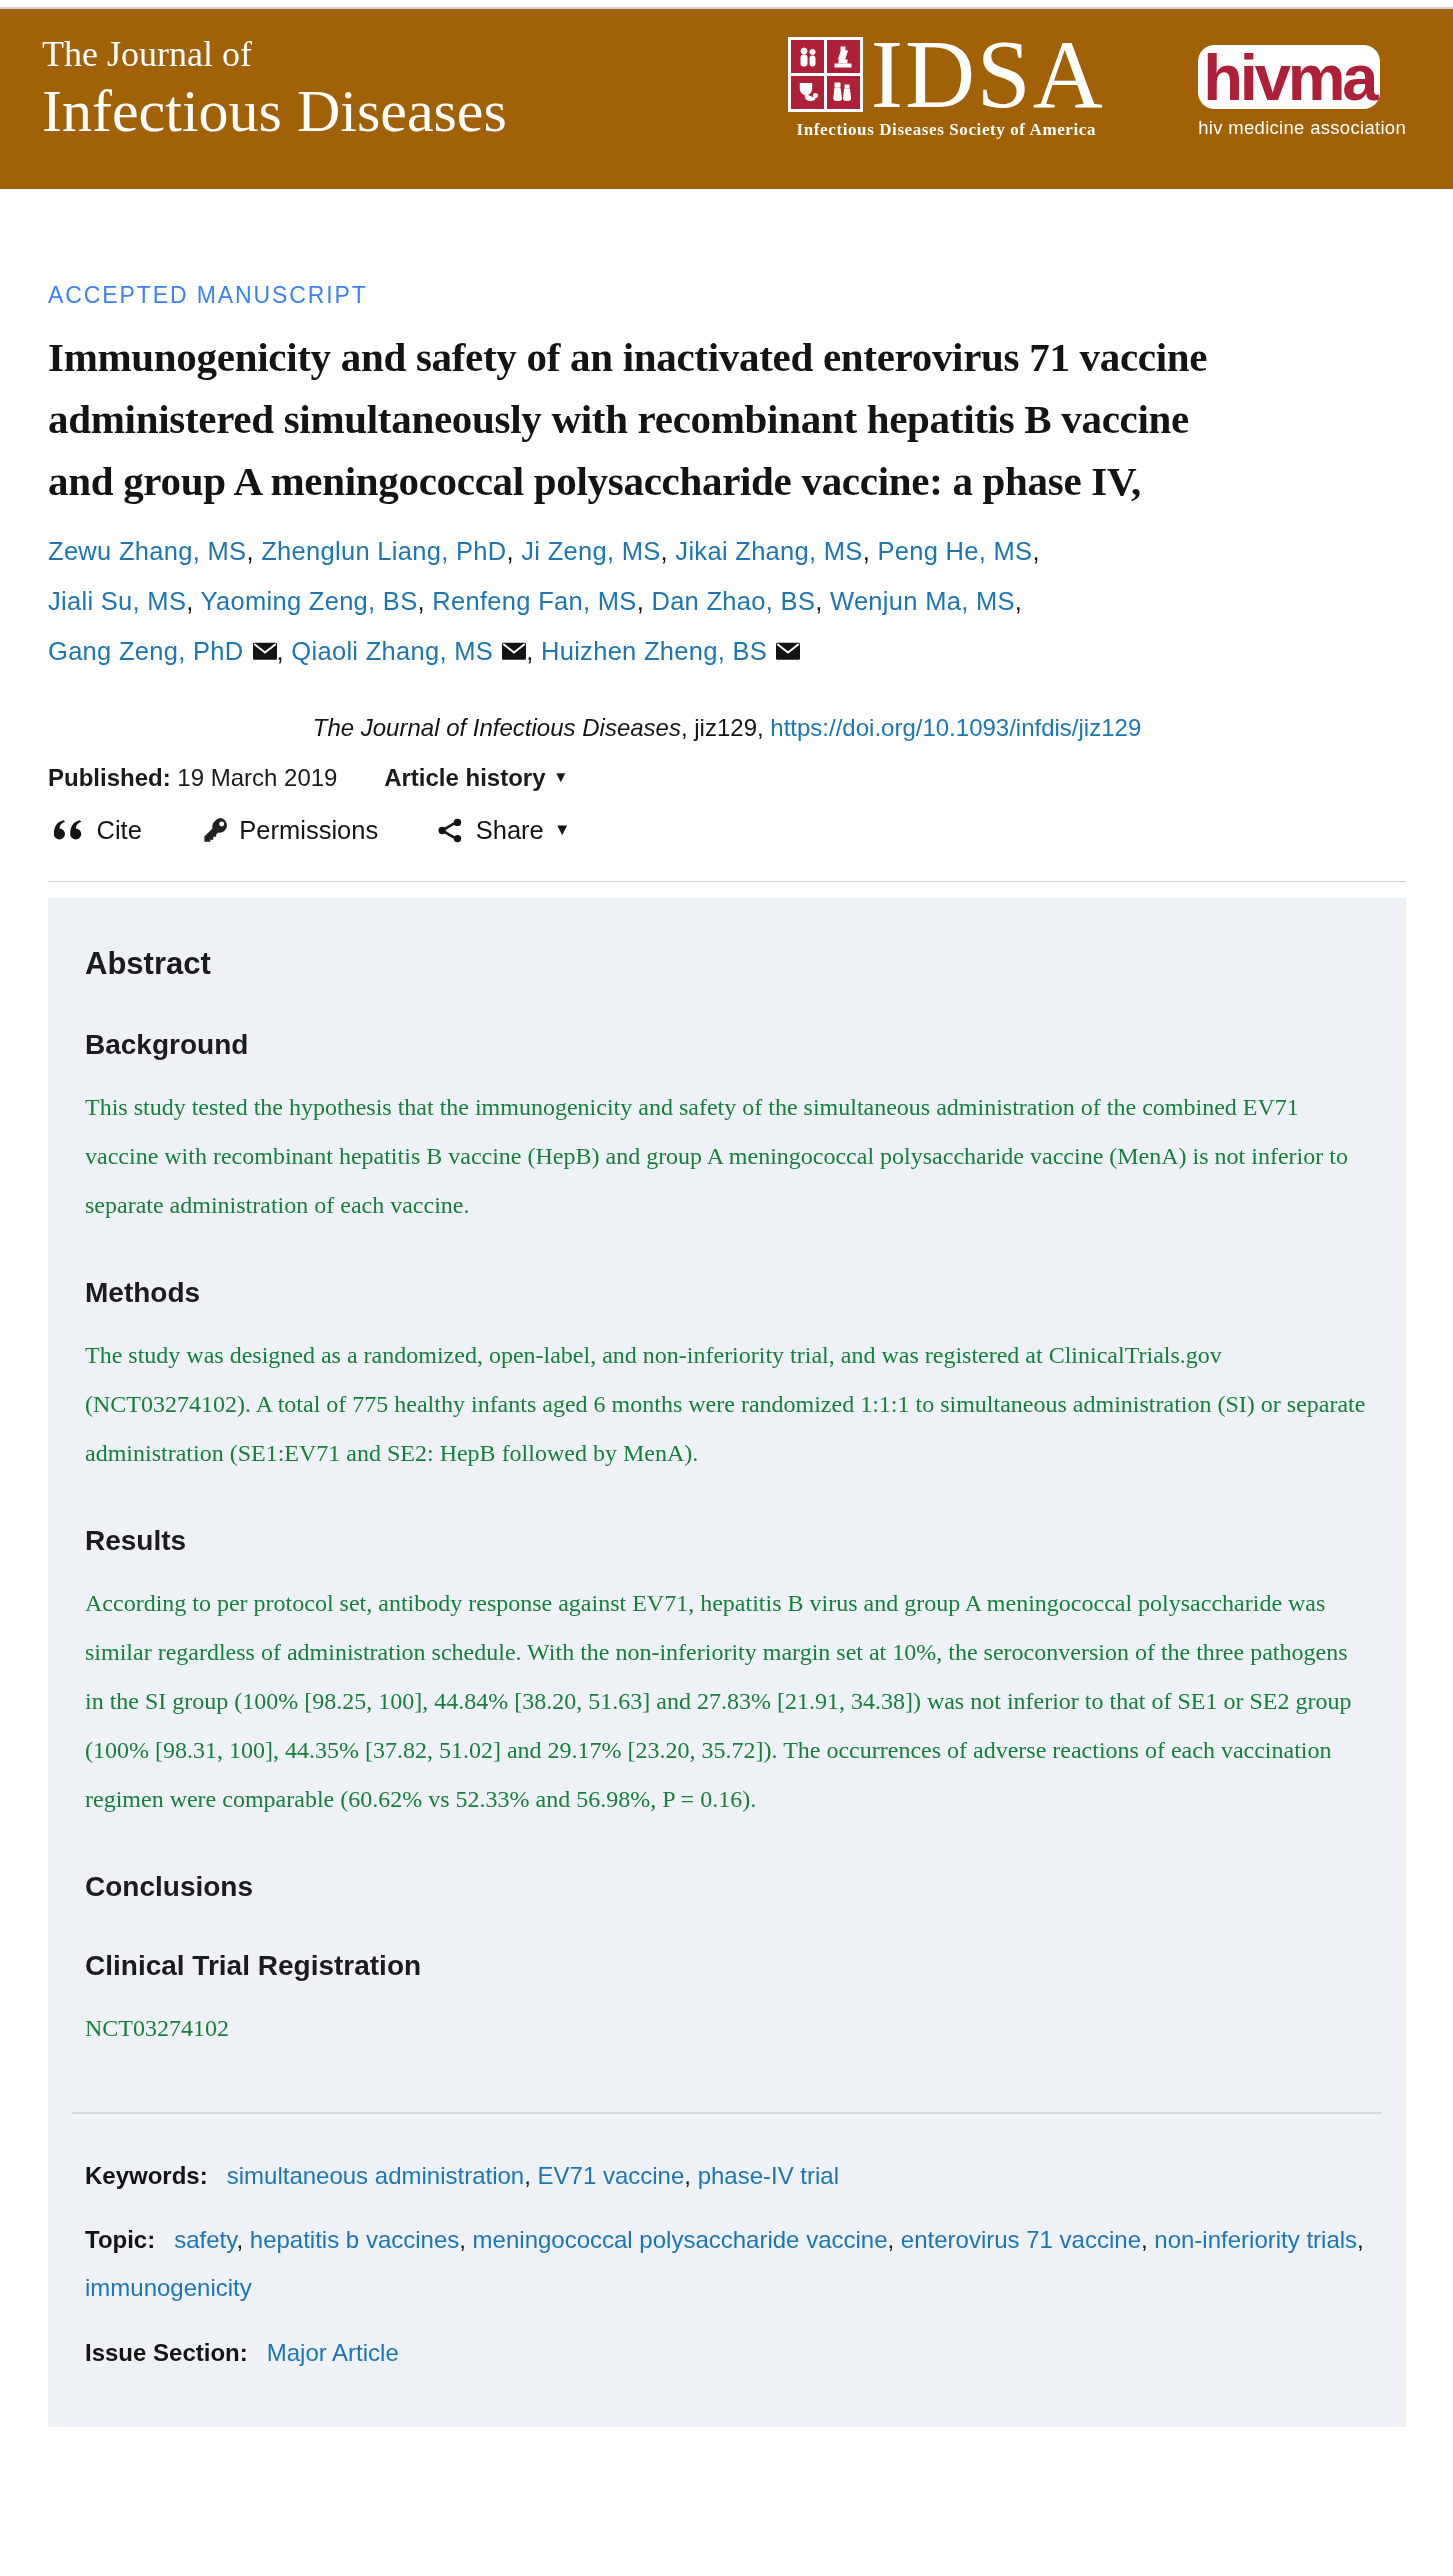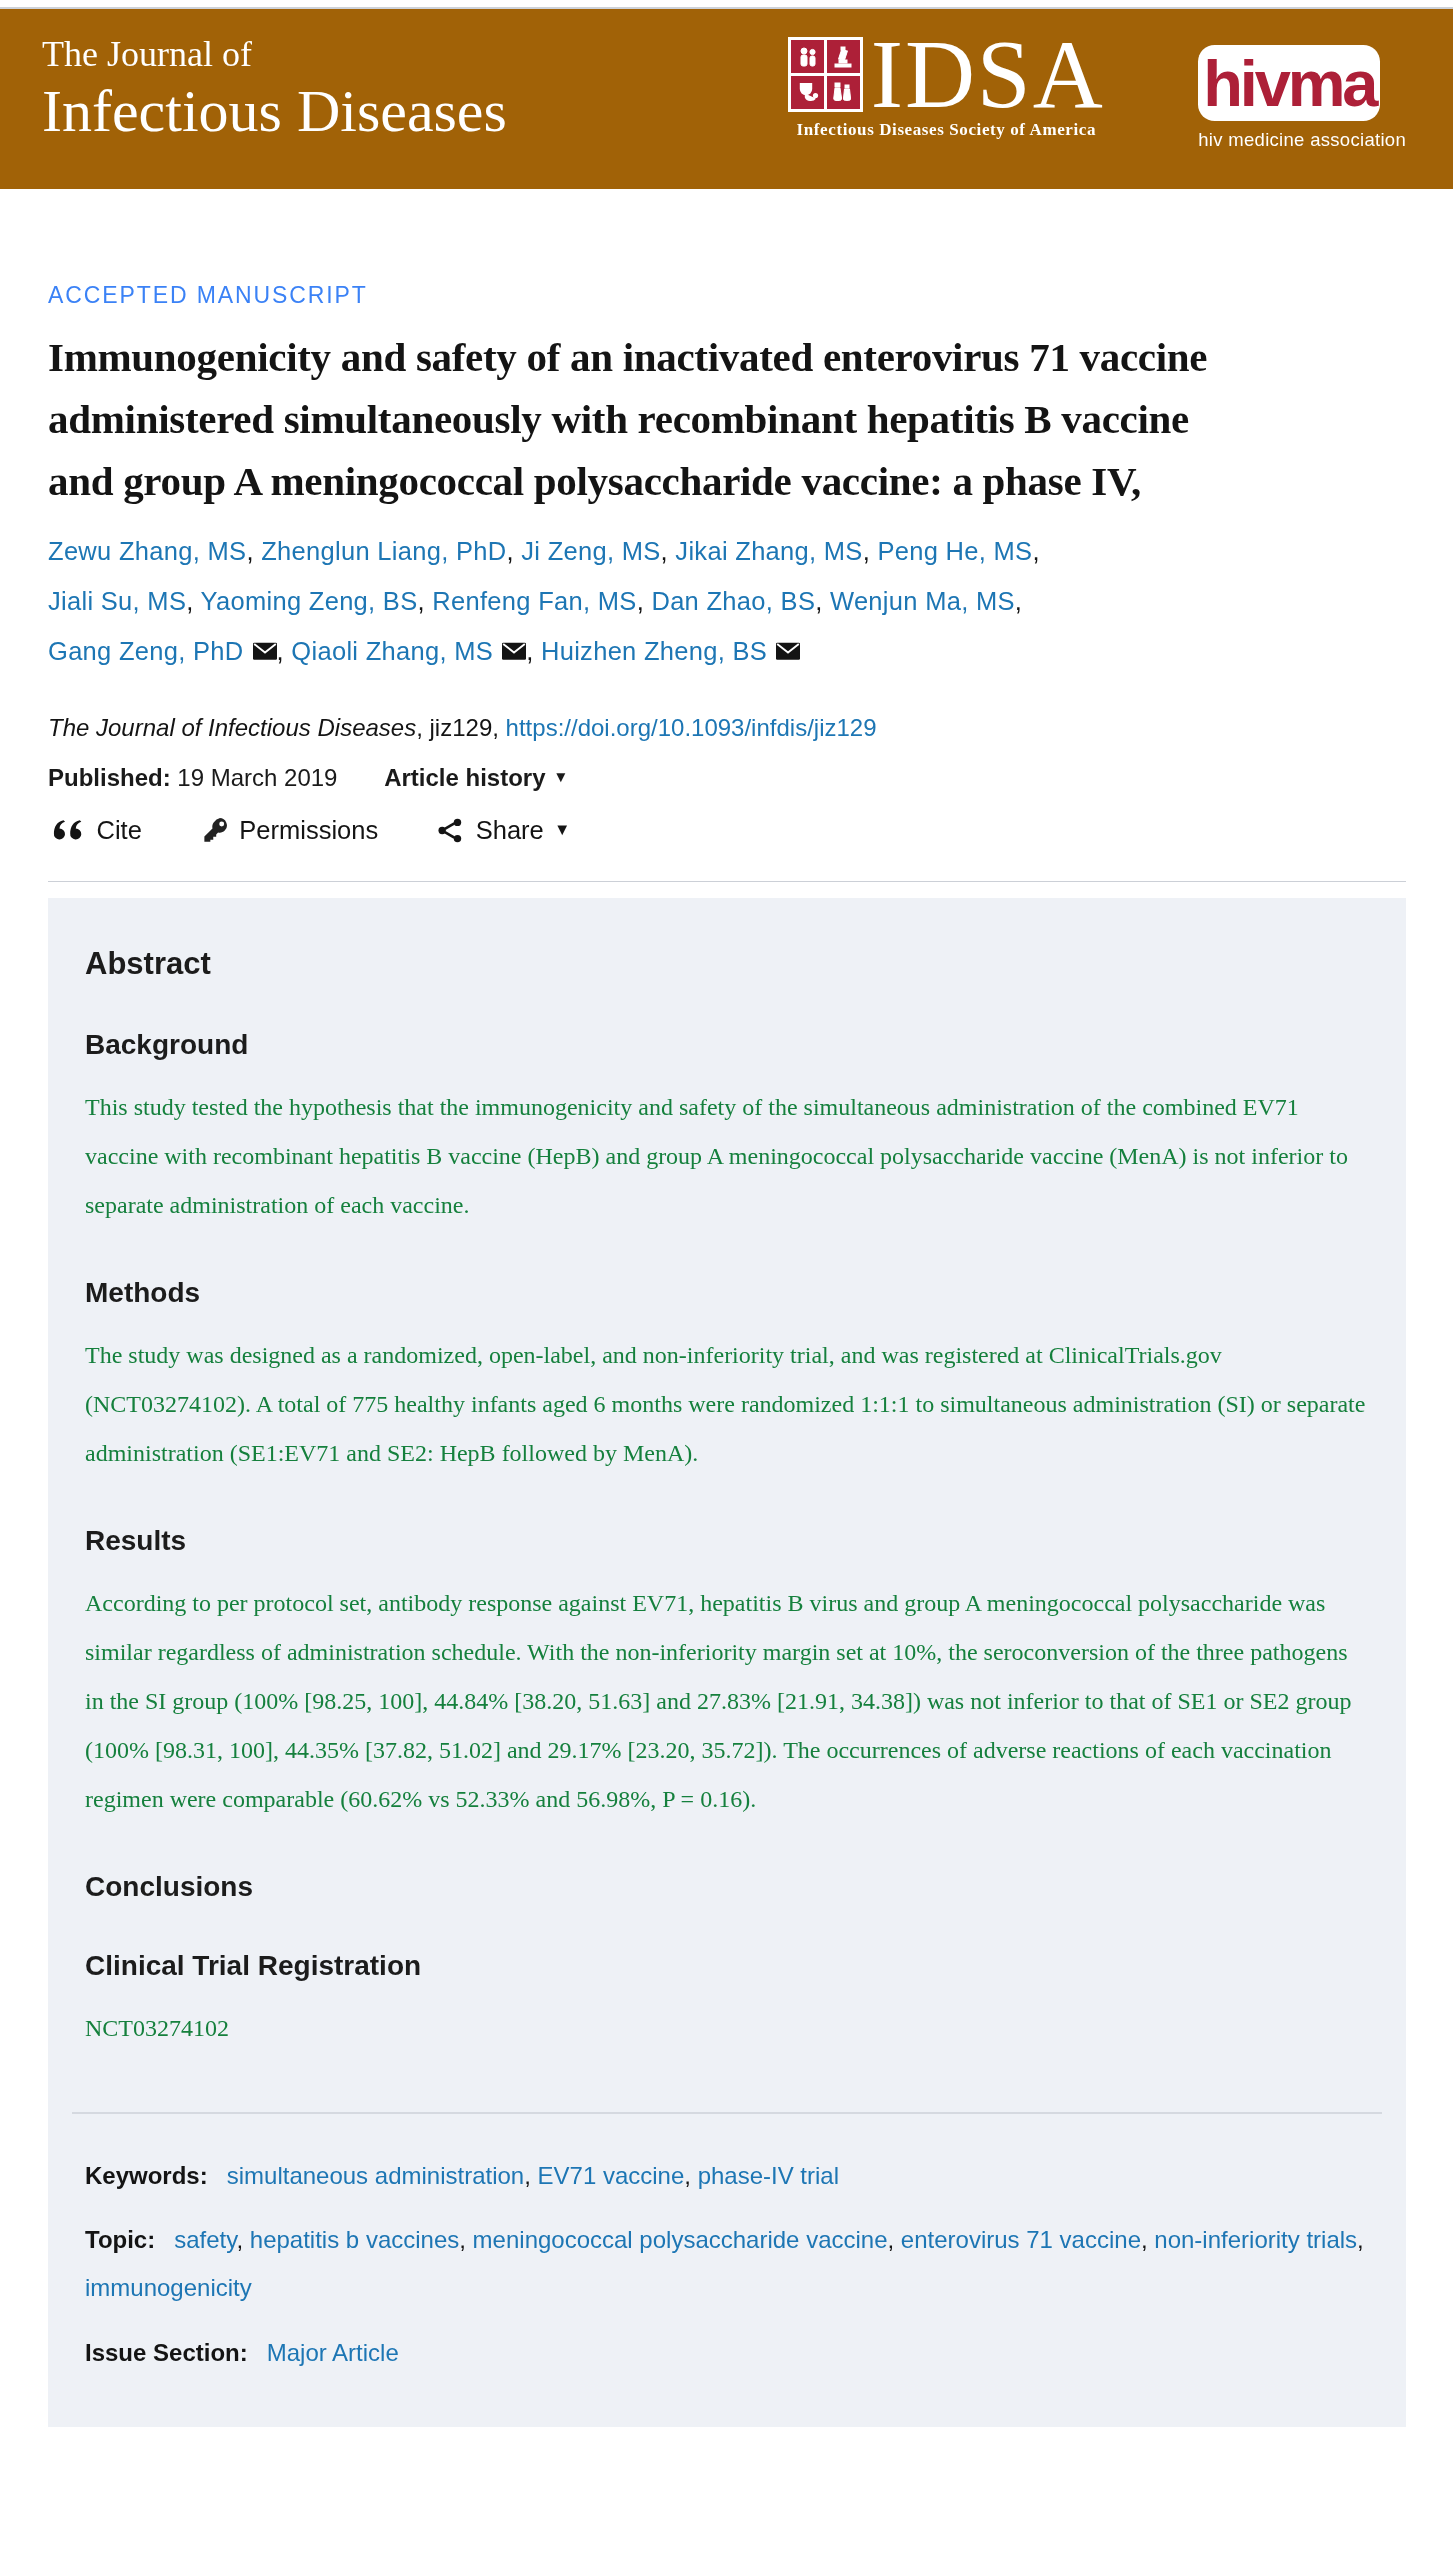--- a/index.html
+++ b/index.html
@@ -21,34 +21,34 @@
   .idsa-grid{
     width:75px;height:75px;background:#fff;box-sizing:border-box;
     display:grid;grid-template-columns:1fr 1fr;grid-template-rows:1fr 1fr;
     gap:3.2px;padding:3.2px;flex:0 0 auto;
   }
   .idsa-cell{background:#ad2038;display:flex;align-items:center;justify-content:center;}
   .idsa-cell svg{width:24px;height:24px;fill:#fff;stroke:#fff;}
   .idsa-acr{font-family:"Liberation Serif",serif;font-size:97px;line-height:75px;margin-left:7.7px;letter-spacing:1.9px;}
   .idsa-sub{font-family:"Liberation Serif",serif;font-weight:bold;font-size:17px;margin-top:7.7px;letter-spacing:0.6px;white-space:nowrap;}
   .hivma{position:absolute;right:48px;top:36px;text-align:center;}
-  .hivma-box{width:182px;height:76px;background:#fff;border-radius:16.6px;display:flex;align-items:center;justify-content:center;}
+  .hivma-box{width:182px;height:64px;background:#fff;border-radius:16.6px;display:flex;align-items:center;justify-content:center;}
   .hivma-word{color:#ad2038;font-size:65px;font-weight:bold;letter-spacing:-3.2px;line-height:65px;}
   .hivma-sub{color:#fff;font-size:18.5px;margin-top:7.7px;white-space:nowrap;letter-spacing:0.3px;}
   
   main{margin:0 48px;}
   .label{margin-top:93px;font-size:23px;letter-spacing:1.9px;color:#3b82f6;}
   .title{margin:16.6px 0 0;font-family:"Liberation Serif",serif;font-weight:700;
     font-size:41px;line-height:62px;color:#141414;letter-spacing:-0.3px;}
   .authors{margin-top:14px;font-size:25.5px;line-height:50px;letter-spacing:0.3px;}
   .author-link{color:#1d76b4;cursor:pointer;}
   .sep{color:#141414;}
   .env-icon{display:inline-block;margin-left:9px;cursor:pointer;}
   .env-icon svg{width:24px;height:18.5px;vertical-align:-0.6px;}
-  .cite-line{margin-top:38px;font-size:24px;color:#141414;}
+  .cite-line{margin-top:38px;font-size:24px;color:#141414;text-align:center;}
   .jital{font-style:italic;}
   .doi-link{color:#1d76b4;cursor:pointer;}
   .pub-line{margin-top:22px;font-size:24px;}
   .bold{font-weight:bold;}
   .hist{font-weight:bold;margin-left:40px;cursor:pointer;}
   .caret{font-size:15.3px;vertical-align:3.2px;margin-left:7.7px;}
   .toolbar{margin-top:24px;display:flex;align-items:flex-end;font-size:25.5px;color:#141414;}
   .tool{display:flex;align-items:center;margin-right:59px;cursor:pointer;}
   .tool .ticon{margin-right:11.5px;display:inline-flex;align-items:center;}
   .tool svg{display:block;}

